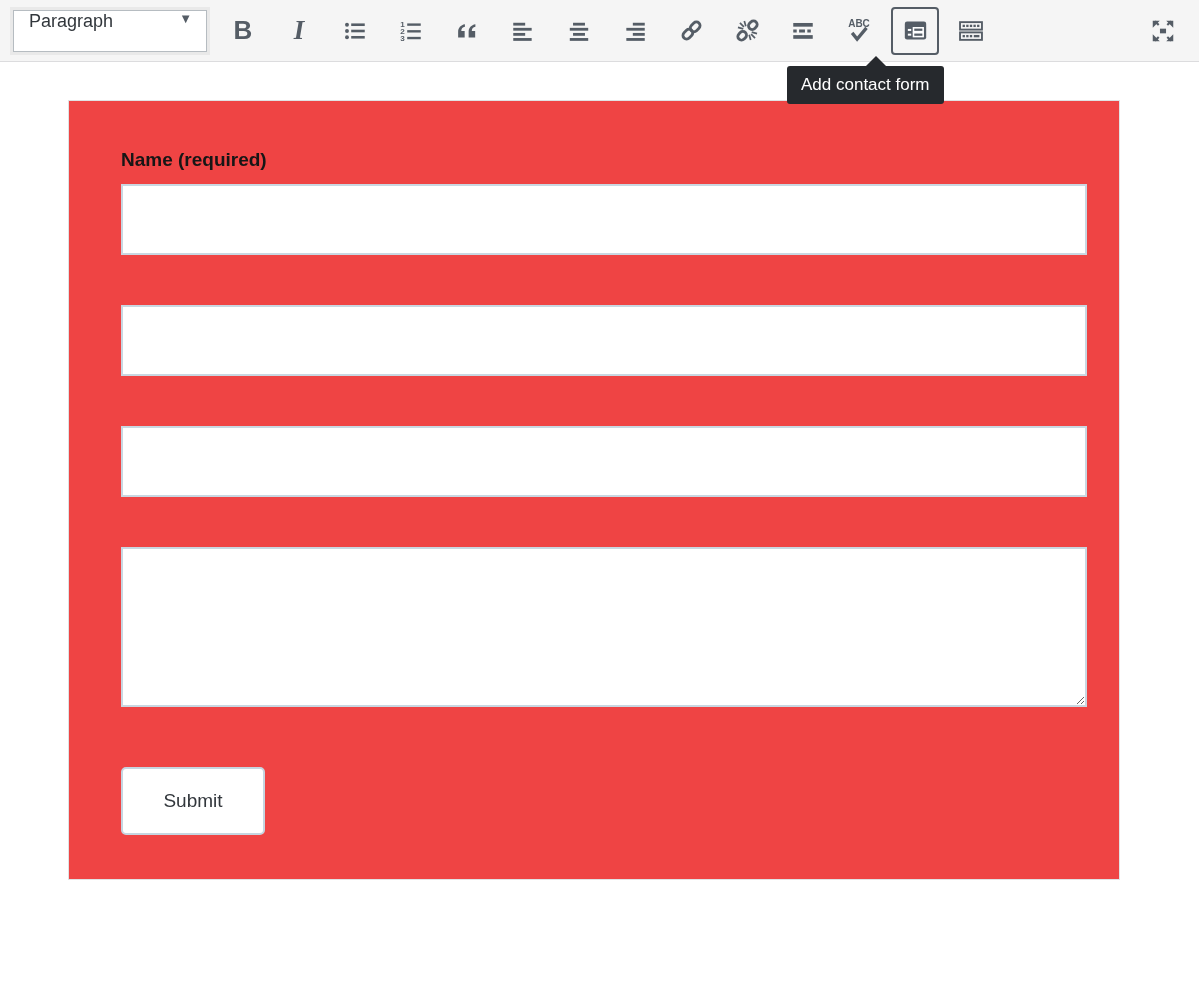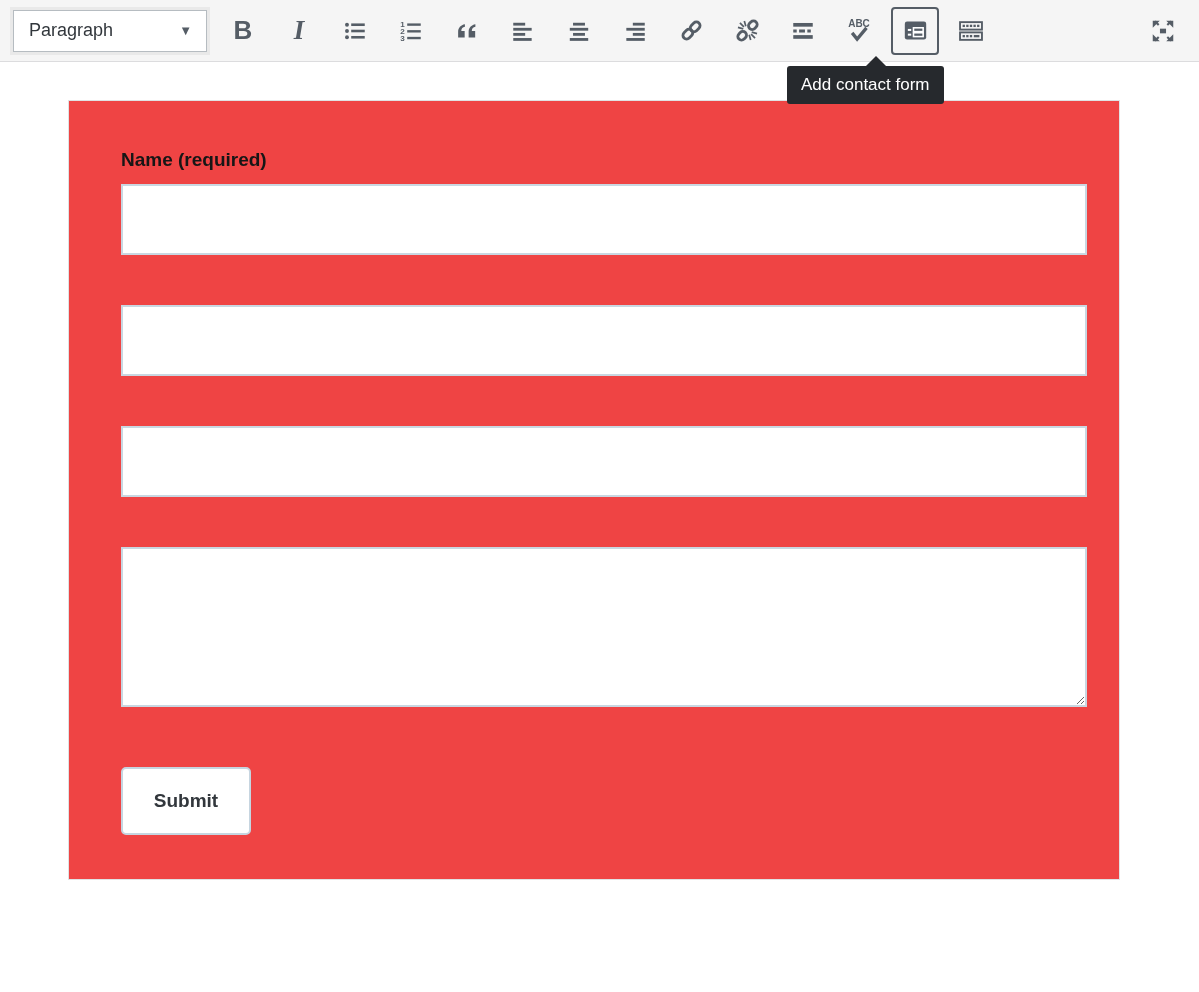--- a/index.html
+++ b/index.html
@@ -21,21 +21,21 @@
     position: relative;
   }
   .format-select {
     width: 194px;
     height: 42px;
     background: #ffffff;
     border: 1px solid #b6bcc1;
     box-shadow: 0 0 0 3px #e9e9e9;
     margin-left: 3px;
     display: flex;
-    align-items: center;
+    align-items: flex-start;
     justify-content: space-between;
     padding: 0 14px 0 15px;
     cursor: pointer;
   }
   .format-select .label { font-size: 18px; color: #32373c; }
   .format-select .caret { color: #555d66; font-size: 13px; }
 
   .tb-btn {
     width: 40px;
     height: 40px;
@@ -124,30 +124,29 @@
     border: 2px solid #c9d7e1;
     background: #ffffff;
     margin-bottom: 60px;
     font-size: 18px;
     color: #32373c;
     padding: 8px 12px;
     resize: vertical;
     font-family: "Liberation Sans", sans-serif;
   }
   .submit-btn {
-    width: 130px;
+    width: 144px;
     height: 68px;
     background: #ffffff;
     border: 2px solid #c6d5e0;
     border-radius: 5px;
     font-size: 19px;
     color: #32373c;
     font-family: "Liberation Sans", sans-serif;
     cursor: pointer;
-    font-weight: bold;
   }
 </style>
 </head>
 <body>
 
 <div class="toolbar">
 
   <div class="format-select" title="Paragraph">
     <span class="label">Paragraph</span>
     <span class="caret">▼</span>

